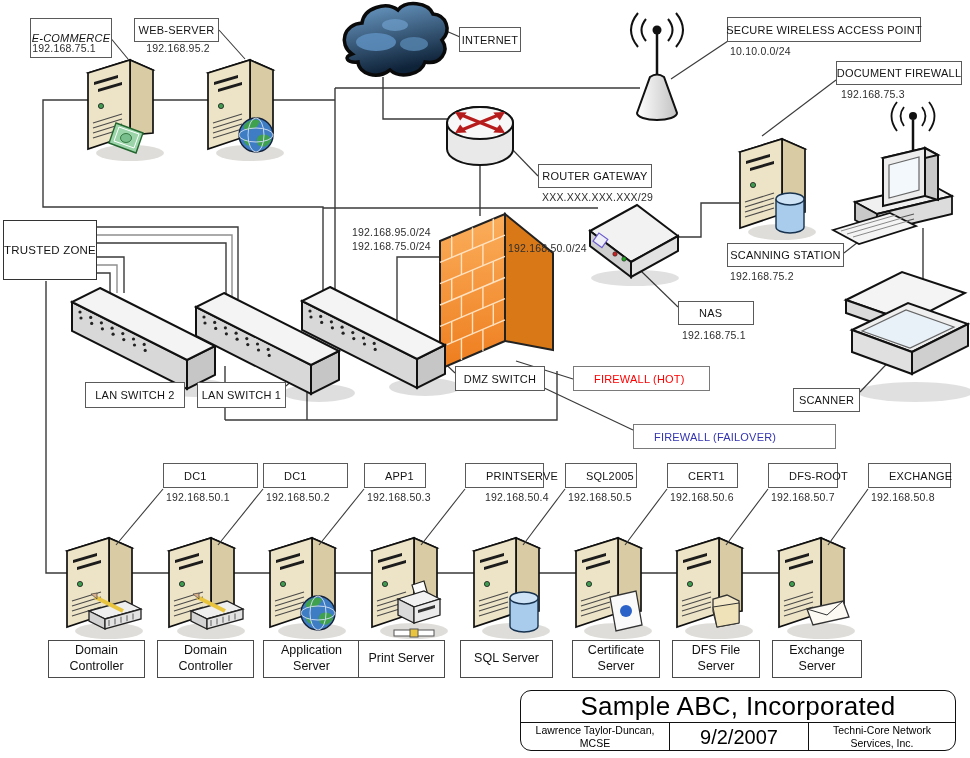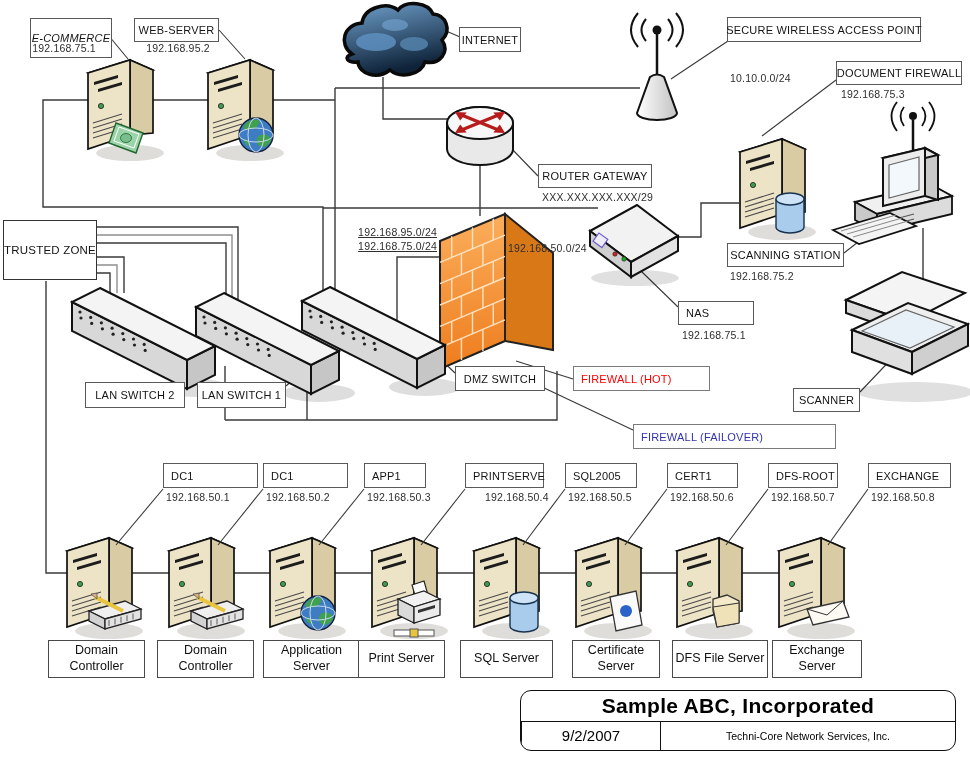--- a/index.html
+++ b/index.html
@@ -2,41 +2,41 @@
 <html><head>
 <meta charset="utf-8">
 <style>
   html,body{margin:0;padding:0;background:#fff;}
   .stage{position:relative;width:970px;height:758px;background:#fff;overflow:hidden;
          font-family:"Liberation Sans",sans-serif;}
   svg.layer{position:absolute;left:0;top:0;z-index:1;}
   .lbl{position:absolute;z-index:3;background:#fff;border:1px solid #5a5a5a;box-sizing:border-box;
        display:flex;align-items:center;justify-content:center;text-align:center;
        font-size:11px;color:#141414;letter-spacing:.2px;white-space:nowrap;}
-  .lbl.left{justify-content:flex-start;padding-left:7px;}
+  .lbl.left{justify-content:flex-start;padding-left:20px;}
   .ip{position:absolute;z-index:3;font-size:10.5px;color:#2e2e2e;letter-spacing:.2px;white-space:nowrap;}
   .ip.center{text-align:center;}
-  .ip.right{text-align:right;text-decoration:underline;}
+  .ip.right{}
   .plate{position:absolute;z-index:3;background:#fff;border:1px solid #4a4a4a;box-sizing:border-box;
          display:flex;align-items:center;justify-content:center;text-align:center;
          font-size:12.5px;line-height:1.25;color:#111;}
   .tz{font-size:11.5px;}
   .red{color:#FF0000;}
   .blue{color:#3333B2;}
   
   .tblock{position:absolute;z-index:3;left:520px;top:690px;width:436px;height:61px;
           border:1.6px solid #111;border-radius:11px;box-sizing:border-box;background:#fff;
           display:flex;flex-direction:column;overflow:hidden;}
   .tblock .trow1{flex:0 0 30px;display:flex;align-items:center;justify-content:center;
-          font-size:21px;font-weight:bold;letter-spacing:.3px;border-bottom:1.4px solid #111;}
+          font-size:26px;font-weight:normal;letter-spacing:.3px;border-bottom:1.4px solid #111;}
   .tblock .trow2{flex:1;display:flex;}
   .tblock .cell{display:flex;align-items:center;justify-content:center;text-align:center;
           font-size:10.5px;line-height:1.2;box-sizing:border-box;padding:1px 6px;}
   .tblock .c1{flex:0 0 148px;}
-  .tblock .c2{flex:0 0 140px;border-left:1.4px solid #111;border-right:1.4px solid #111;font-size:15px;}
+  .tblock .c2{flex:0 0 140px;border-left:1.4px solid #111;border-right:1.4px solid #111;font-size:20px;}
   .tblock .c3{flex:1;}
 </style>
 </head>
 <body>
 
 <div class="stage">
 
   <svg class="layer" width="970" height="758" viewBox="0 0 970 758">
     <defs>
       <linearGradient id="cg" x1="0" y1="0" x2="0.3" y2="1">
@@ -494,21 +494,21 @@
 
   <div class="lbl" style="left:30px;top:18px;width:82px;height:40px;font-style:italic;">E-COMMERCE</div>
   <div class="ip center" style="left:24px;top:42px;width:80px;">192.168.75.1</div>
 
   <div class="lbl" style="left:134px;top:18px;width:85px;height:24px;">WEB-SERVER</div>
   <div class="ip center" style="left:138px;top:42px;width:80px;">192.168.95.2</div>
 
   <div class="lbl" style="left:459px;top:27px;width:62px;height:25px;">INTERNET</div>
 
   <div class="lbl" style="left:727px;top:17px;width:194px;height:25px;">SECURE WIRELESS ACCESS POINT</div>
-  <div class="ip" style="left:730px;top:45px;margin-top:27px;">10.10.0.0/24</div>
+  <div class="ip" style="left:730px;top:45px;">10.10.0.0/24</div>
 
   <div class="lbl" style="left:836px;top:61px;width:126px;height:24px;">DOCUMENT FIREWALL</div>
   <div class="ip" style="left:841px;top:88px;">192.168.75.3</div>
 
   <div class="lbl" style="left:538px;top:164px;width:114px;height:24px;">ROUTER GATEWAY</div>
   <div class="ip" style="left:542px;top:191px;">XXX.XXX.XXX.XXX/29</div>
 
   <div class="lbl tz" style="left:3px;top:220px;width:94px;height:60px;border-width:1.4px;border-color:#333;">TRUSTED ZONE</div>
 
   <div class="ip right" style="left:352px;top:226px;width:85px;">192.168.95.0/24</div>
@@ -544,26 +544,27 @@
       <div class="ip" style="left:485px;top:491px;text-align:right;">192.168.50.4</div>
       <div class="plate" style="left:358px;top:640px;width:87px;height:38px;">Print Server</div>
       <div class="lbl left" style="left:565px;top:463px;width:72px;height:25px;">SQL2005</div>
       <div class="ip" style="left:568px;top:491px;">192.168.50.5</div>
       <div class="plate" style="left:460px;top:640px;width:93px;height:38px;">SQL Server</div>
       <div class="lbl left" style="left:667px;top:463px;width:71px;height:25px;">CERT1</div>
       <div class="ip" style="left:670px;top:491px;">192.168.50.6</div>
       <div class="plate" style="left:572px;top:640px;width:88px;height:38px;">Certificate Server</div>
       <div class="lbl left" style="left:768px;top:463px;width:70px;height:25px;">DFS-ROOT</div>
       <div class="ip" style="left:771px;top:491px;">192.168.50.7</div>
-      <div class="plate" style="left:672px;top:640px;width:96px;height:38px;">DFS File Server</div>
+      <div class="plate" style="left:672px;top:640px;width:88px;height:38px;">DFS File Server</div>
       <div class="lbl left" style="left:868px;top:463px;width:83px;height:25px;">EXCHANGE</div>
       <div class="ip" style="left:871px;top:491px;">192.168.50.8</div>
       <div class="plate" style="left:772px;top:640px;width:90px;height:38px;">Exchange Server</div>
     </div>
 
   <div class="tblock">
     <div class="trow1">Sample ABC, Incorporated</div>
     <div class="trow2">
+      <div class="cell c1">Lawrence Taylor-Duncan, MCSE</div>
       <div class="cell c2">9/2/2007</div>
       <div class="cell c3">Techni-Core Network Services, Inc.</div>
     </div>
   </div>
 </div>
 
 </body></html>

